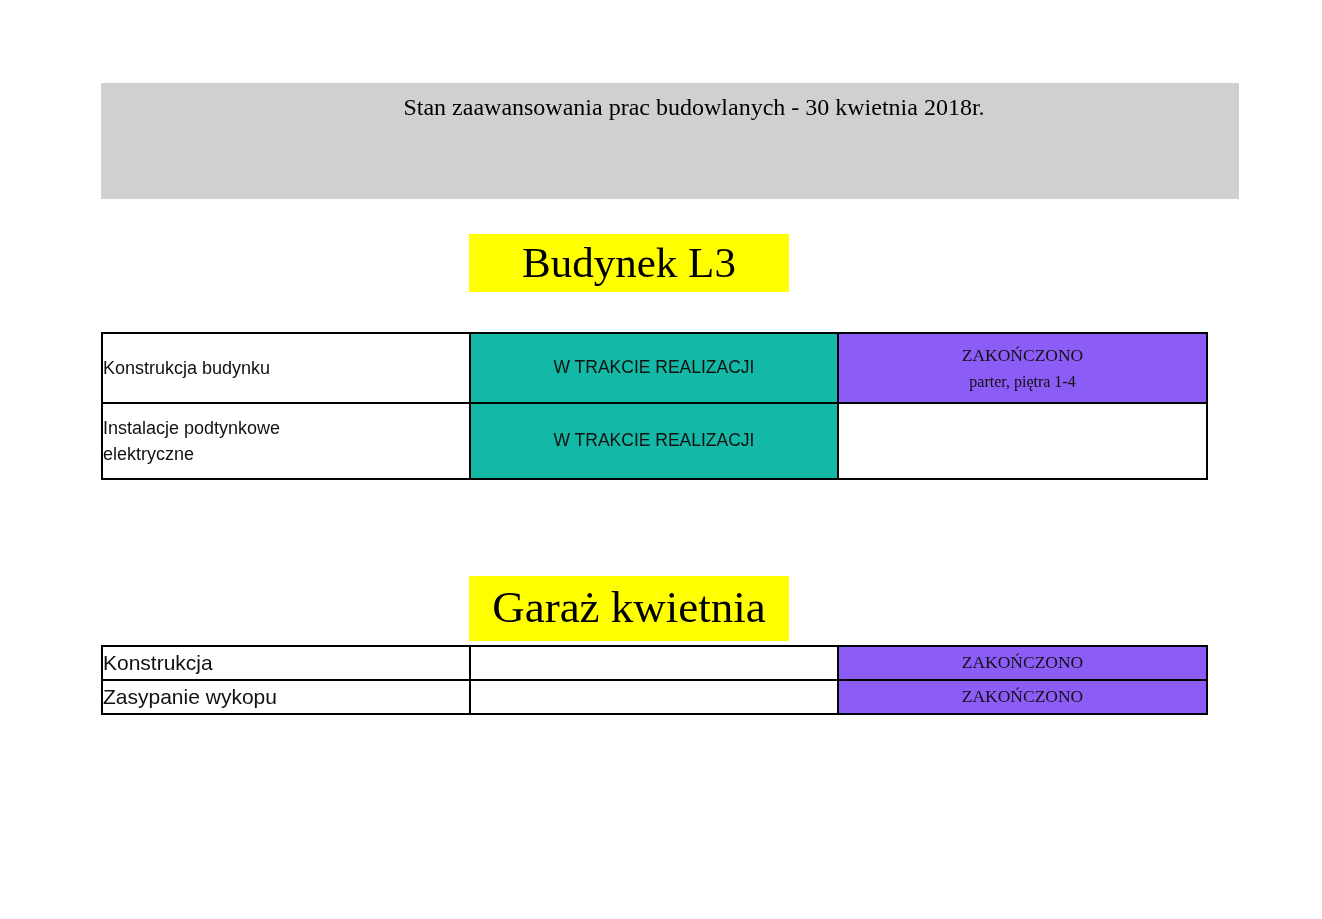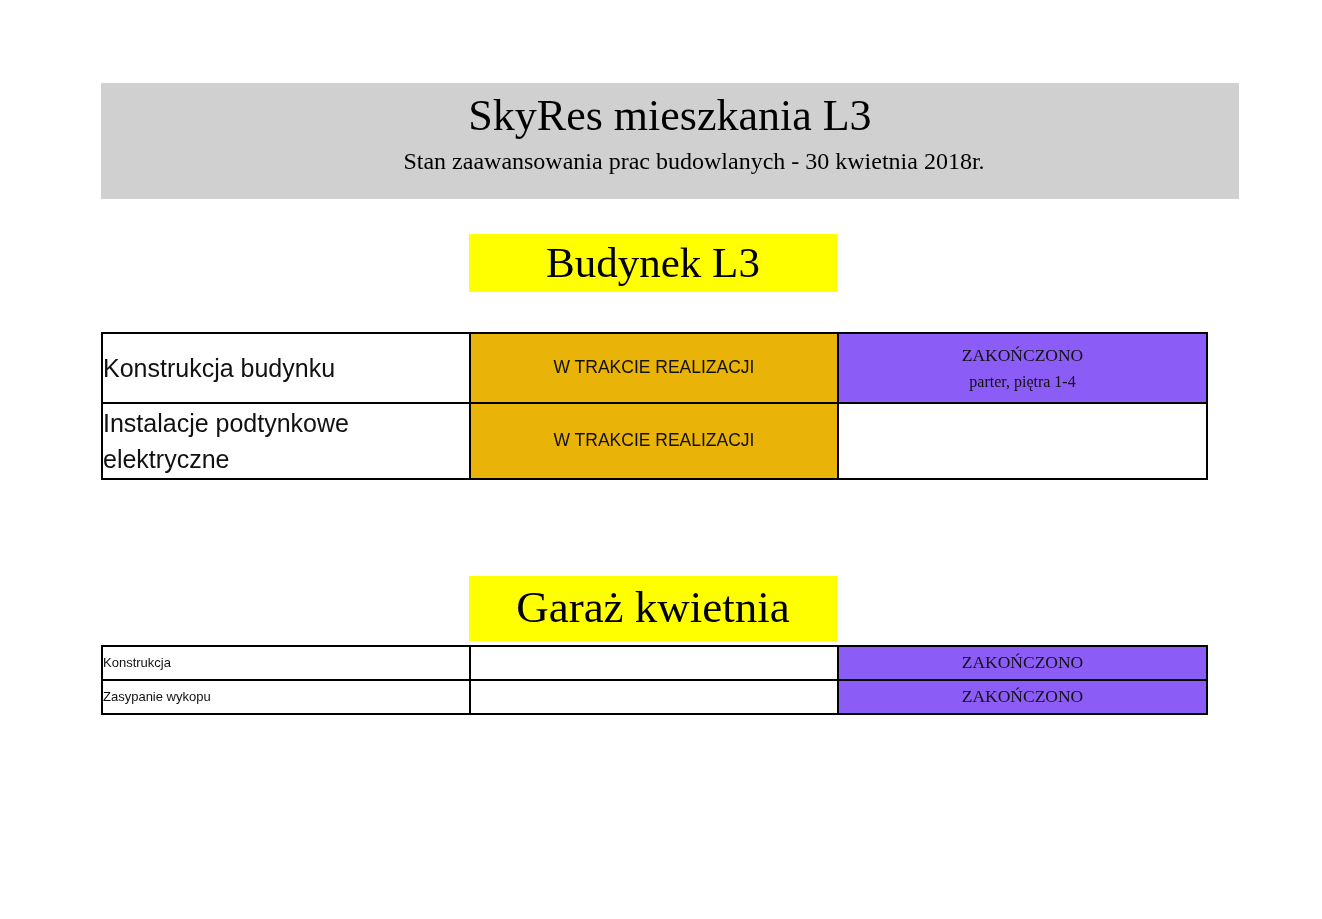--- a/index.html
+++ b/index.html
@@ -44,21 +44,21 @@
     line-height: 1.2;
     margin-top: 4px;
     white-space: nowrap;
     margin-left: 48px;
   }
 
   
   .section-banner {
     position: absolute;
     left: 469px;
-    width: 368px;
+    width: 320px;
     background: #ffff00;
     font-family: "Liberation Serif", serif;
     color: #000000;
     text-align: center;
     white-space: nowrap;
     box-sizing: border-box;
   }
   .section-banner-1 {
     top: 234px;
     height: 58px;
@@ -87,57 +87,56 @@
     vertical-align: middle;
     box-sizing: border-box;
   }
   .col-label   { width: 368px; }
   .col-mid     { width: 368px; }
   .col-right   { width: 369px; }
 
   .cell-label {
     text-align: left;
     padding: 2px 0 2px 8px;
-    font-size: 25px;
+    font-size: 18px;
     color: #111111;
     line-height: 1.45;
   }
   .cell-status {
     text-align: center;
     font-size: 17.5px;
     color: #111111;
     line-height: 1.45;
     padding: 2px 2px;
   }
   .cell-status .sub {
     display: block;
     font-size: 16px;
     margin-top: 2px;
   }
 
-  .fill-blue  { background: #eab308; }
+  .fill-blue  { background: #14b8a6; }
   .fill-green { background: #8b5cf6; font-family: Liberation Serif, serif; }
   .fill-white { background: #ffffff; }
 
   
   .table-1 { top: 332px; }
   .table-1 .row-tall td { height: 70px; }
   .table-1 .row-tall2 td { height: 76px; }
 
   
   .table-2 { top: 645px; }
   .table-2 td { height: 34px; }
-  .table-2 .cell-label { font-size: 13px; padding-top: 0; padding-bottom: 0; border-radius: 15px; }
+  .table-2 .cell-label { font-size: 21px; padding-top: 0; padding-bottom: 0; border-radius: 15px; }
   .table-2 .cell-status { font-size: 17.5px; }
 </style>
 </head>
 <body>
 
 <div class="header-banner">
-  <div class="header-title">SkyRes mieszkania L3</div>
   <div class="header-subtitle">Stan zaawansowania prac budowlanych - 30 kwietnia 2018r.</div>
 </div>
 
 <div class="section-banner section-banner-1">Budynek L3</div>
 
 <table class="status-table table-1">
   <tbody>
     <tr class="row-tall">
       <td class="col-label cell-label fill-white">Konstrukcja budynku</td>
       <td class="col-mid cell-status fill-blue">W TRAKCIE REALIZACJI</td>

